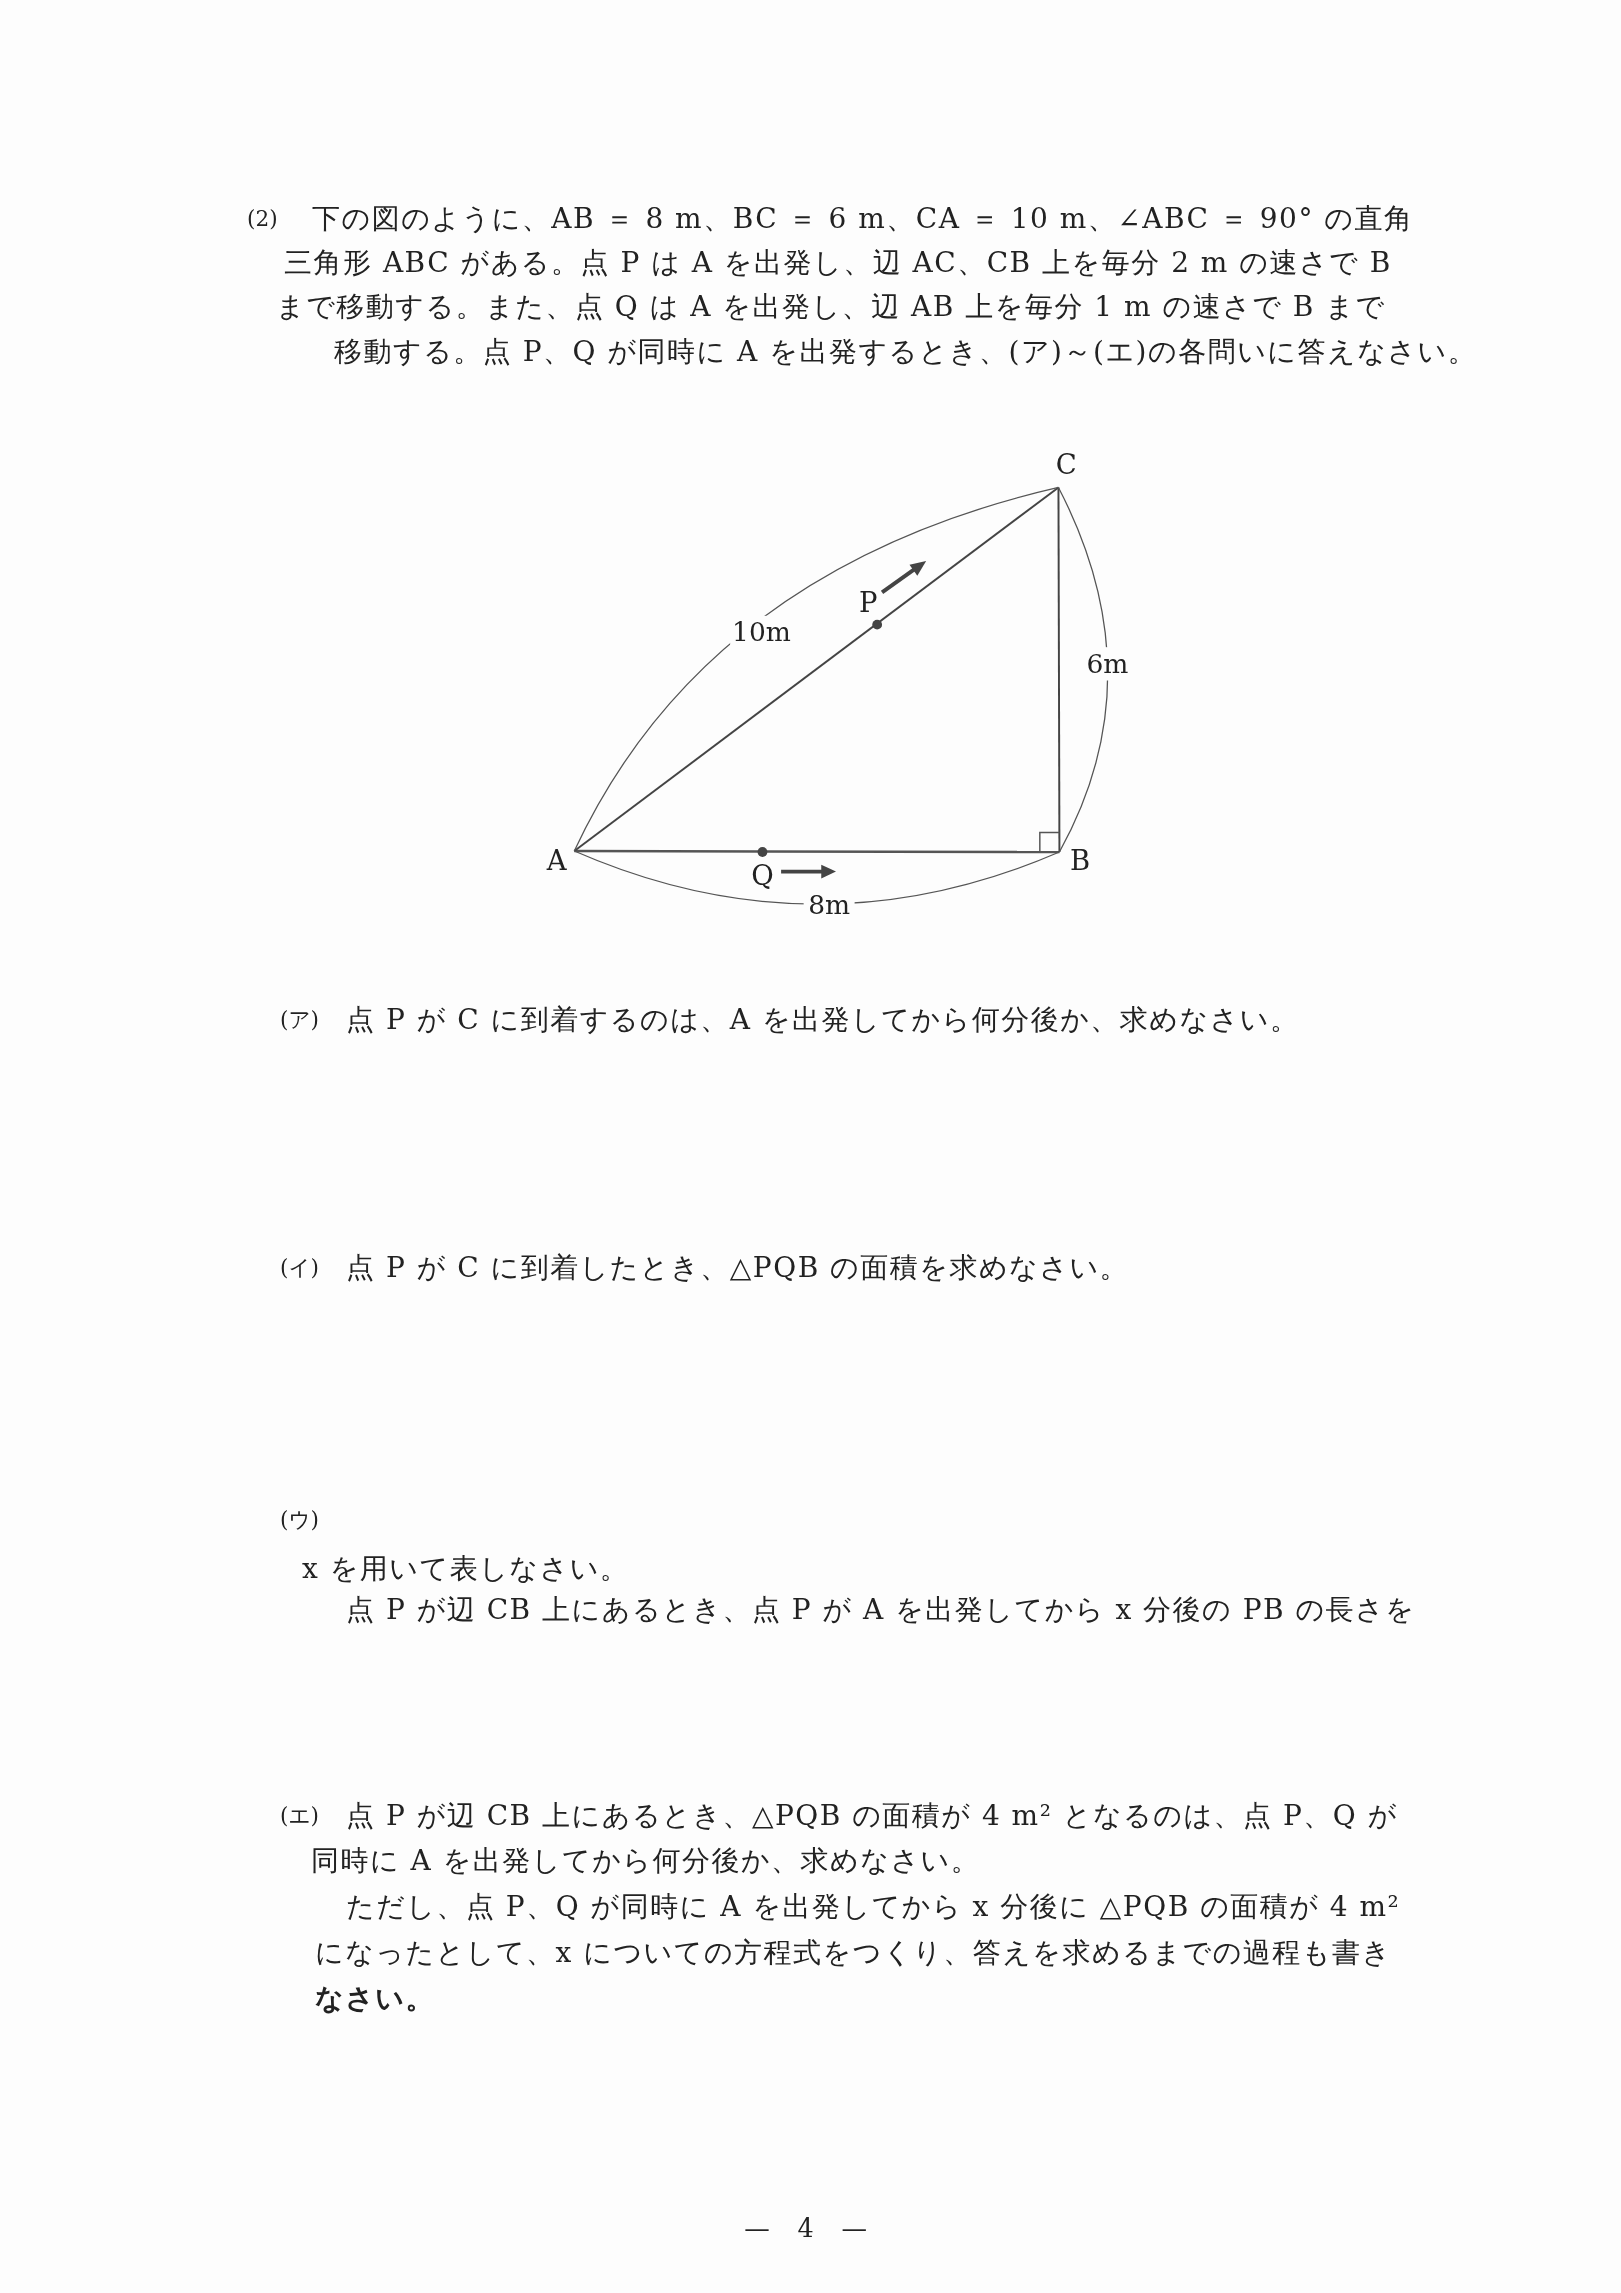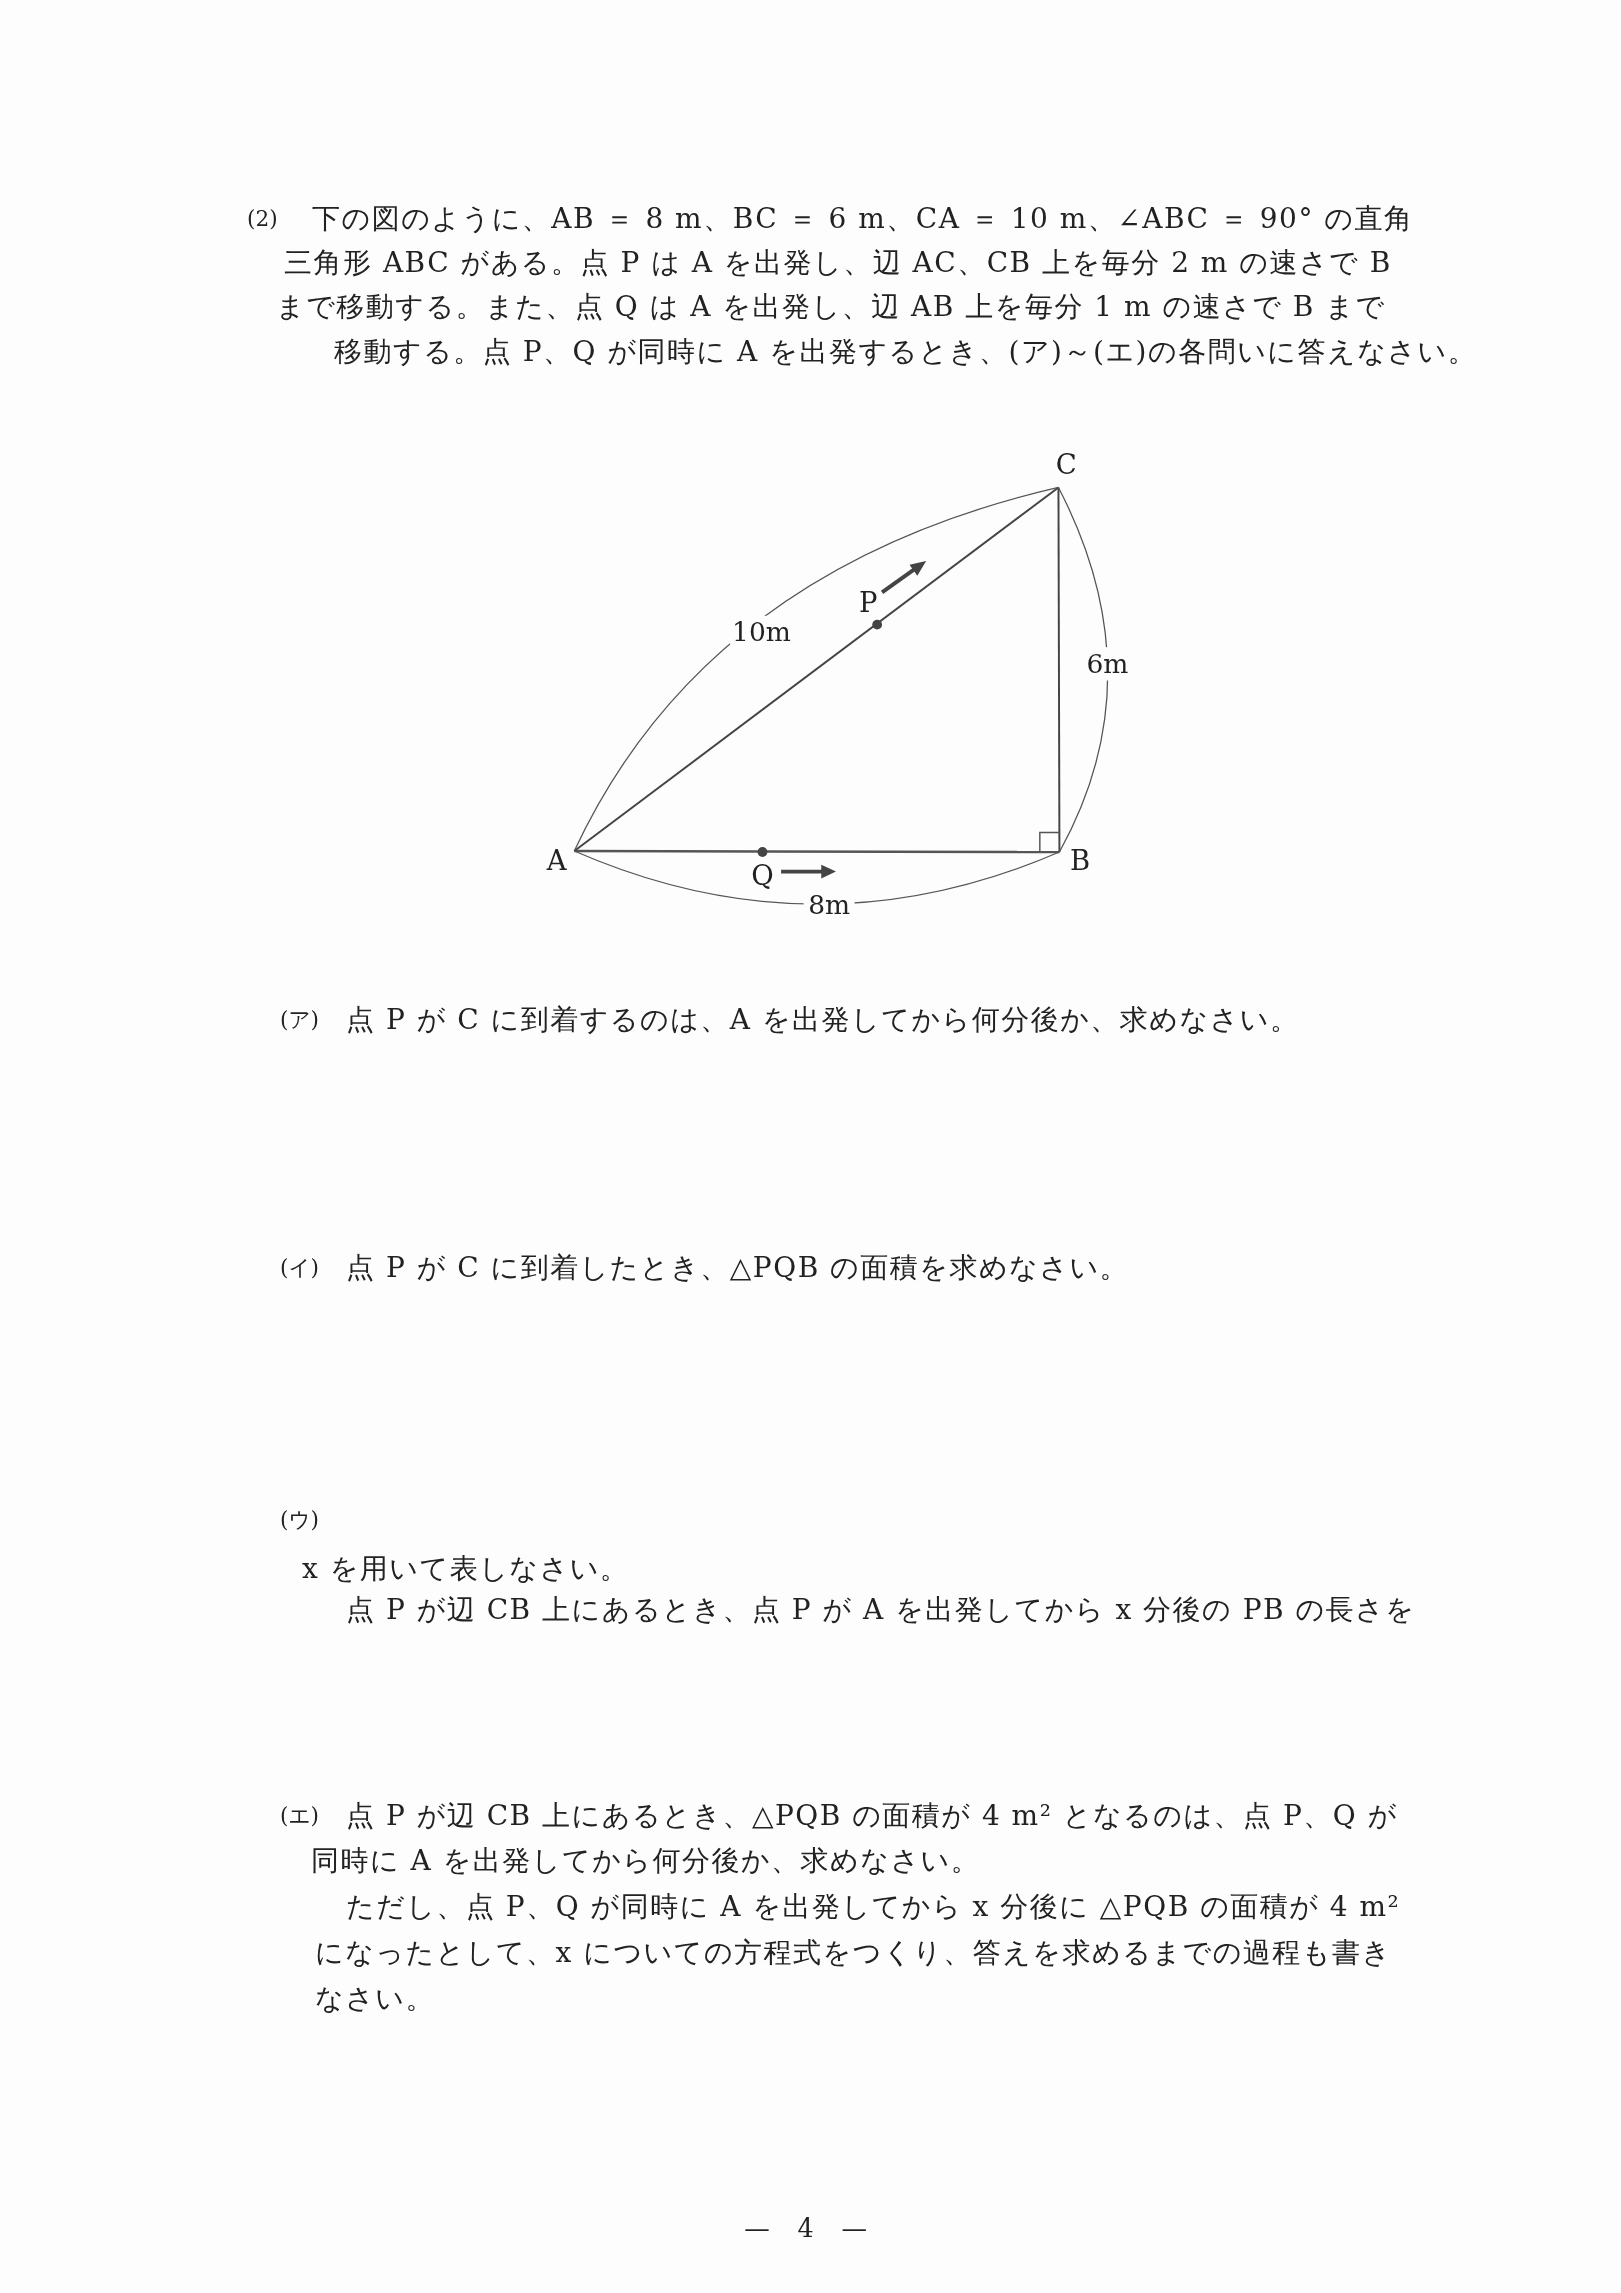--- a/index.html
+++ b/index.html
@@ -69,16 +69,16 @@
 
 <div class="qlabel" style="left:280px; top:1503px;">(ウ)</div>
 <div class="line" style="left:346px; top:1593px;">点 P が辺 CB 上にあるとき、点 P が A を出発してから x 分後の PB の長さを</div>
 <div class="line" style="left:302px; top:1552px;">x を用いて表しなさい。</div>
 
 <div class="qlabel" style="left:280px; top:1799px;">(エ)</div>
 <div class="line" style="left:346px; top:1799px;">点 P が辺 CB 上にあるとき、△PQB の面積が 4 m² となるのは、点 P、Q が</div>
 <div class="line" style="left:311px; top:1844px;">同時に A を出発してから何分後か、求めなさい。</div>
 <div class="line" style="left:346px; top:1890px;">ただし、点 P、Q が同時に A を出発してから x 分後に △PQB の面積が 4 m²</div>
 <div class="line" style="left:315px; top:1936px;">になったとして、x についての方程式をつくり、答えを求めるまでの過程も書き</div>
-<div class="line" style="left:315px; top:1982px;">なさい。</div>
+<div class="line" style="left:315px; top:1982px;font-weight:bold;">なさい。</div>
 
 <div class="pagenum">— 4 —</div>
 
 
 </body></html>

